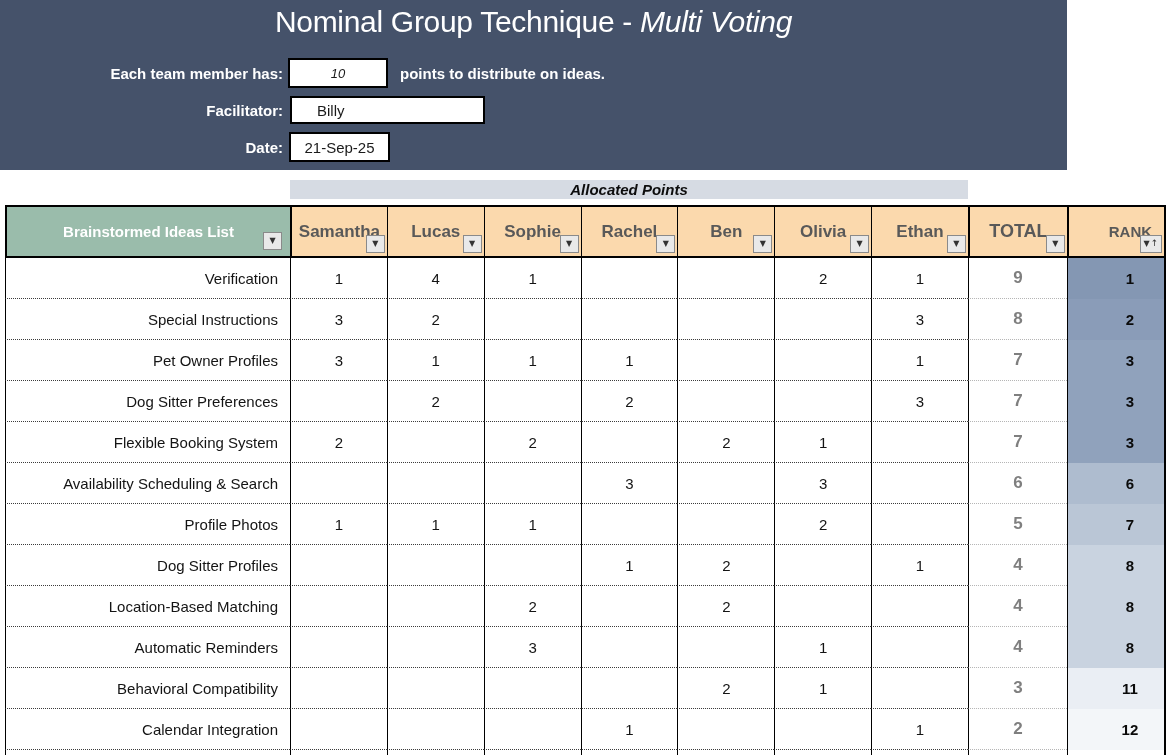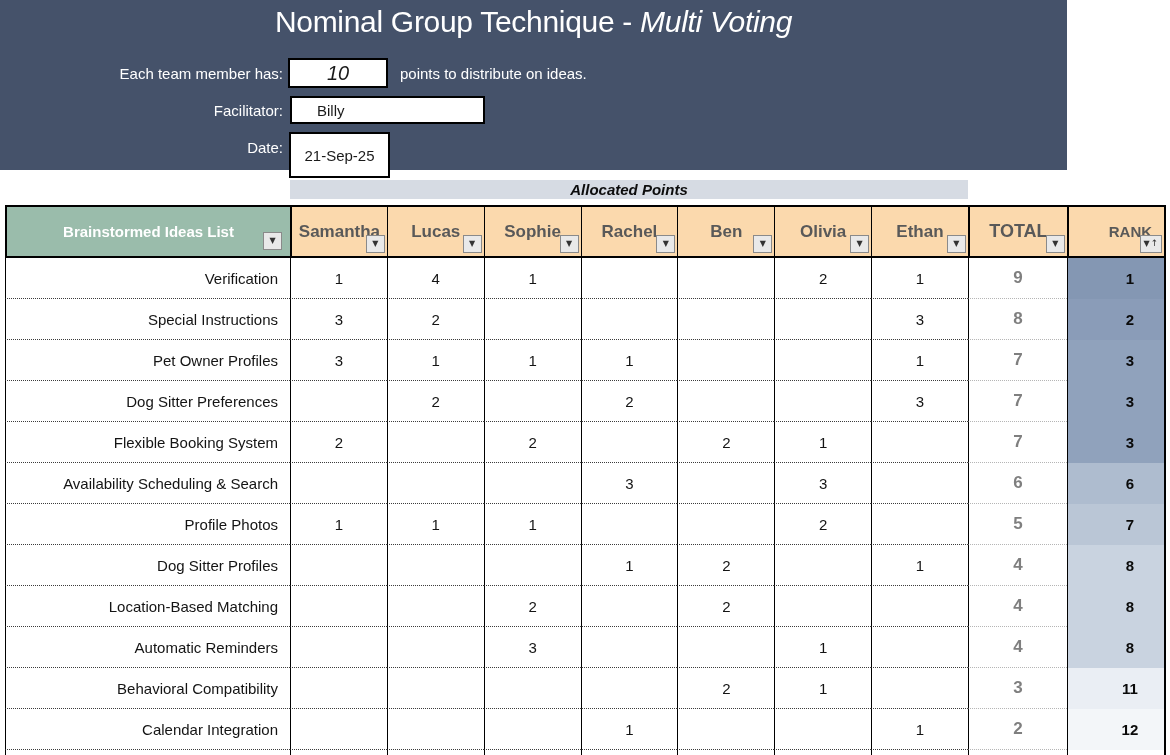--- a/index.html
+++ b/index.html
@@ -4,30 +4,30 @@
 <style>
   html,body{margin:0;padding:0;background:#fff;}
   .stage{position:relative;width:1170px;height:755px;background:#fff;overflow:hidden;
          font-family:"Liberation Sans",sans-serif;}
 
   
   .panel{position:absolute;left:0;top:0;width:1067px;height:170px;background:var(--panel);}
   .title{position:absolute;left:0;top:5px;width:100%;text-align:center;color:#fff;
          font-size:30px;letter-spacing:-0.3px;}
   .t-it{font-style:italic;}
-  .lbl{position:absolute;color:#fff;font-weight:normal;font-size:15px;white-space:nowrap;}
+  .lbl{position:absolute;color:#fff;font-weight:bold;font-size:15px;white-space:nowrap;}
   .lbl-r{text-align:right;width:280px;right:784px;}
   .lbl1{top:65px;} .lbl2{top:102px;} .lbl3{top:139px;}
   .suffix{left:400px;top:65px;}
   .box{position:absolute;background:#fff;border:2px solid #000;display:flex;align-items:center;
        color:#1a1a1a;box-sizing:border-box;}
   .box1{left:288px;top:58px;width:100px;height:30px;justify-content:center;
-        font-size:20px;font-style:italic;}
+        font-size:13px;font-style:italic;}
   .box2{left:290px;top:96px;width:195px;height:28px;padding-left:25px;font-size:15px;}
-  .box3{left:289px;top:132px;width:101px;height:46px;justify-content:center;font-size:15px;}
+  .box3{left:289px;top:132px;width:101px;height:30px;justify-content:center;font-size:15px;}
 
   
   .banner{position:absolute;left:290px;top:180px;width:678px;height:19px;background:var(--banner);
           display:flex;align-items:center;justify-content:center;font-size:15px;font-weight:bold;
           font-style:italic;color:#0d0d0d;}
 
   
   .grid{position:absolute;left:5px;top:205px;width:1161px;height:550px;display:grid;
         grid-template-columns:285px repeat(7,96.857px) 99px 99px;
         grid-template-rows:53px repeat(12,41px) 5px;overflow:hidden;}

